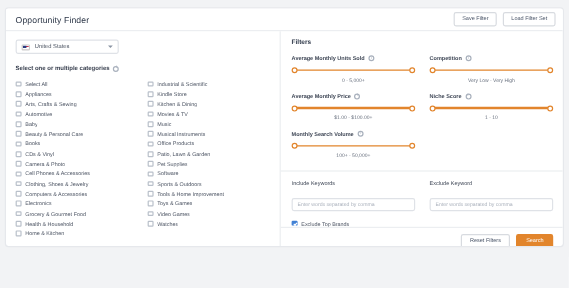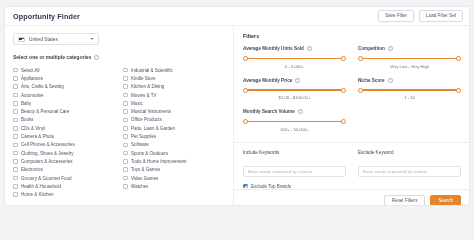--- a/index.html
+++ b/index.html
@@ -23,21 +23,21 @@
   }
 
   
   .titlebar {
     height: 19px; flex: 0 0 19px;
     border-bottom: 1px solid #eceef1;
     display: flex; align-items: center; justify-content: space-between;
     padding: 0 6px 0 8px;
     background: #ffffff;
   }
-  .title { font-size: 7.2px; font-weight: bold; color: #2d3748; letter-spacing: .1px; }
+  .title { font-size: 7.2px; font-weight: normal; color: #2d3748; letter-spacing: .1px; }
   .titlebtns { display: flex; gap: 5px; }
   .tbtn {
     font-size: 4.6px; color: #4a5568;
     border: 1px solid #d8dbe0; border-radius: 2px;
     background: #fff; padding: 2.5px 6px;
     line-height: 1; white-space: nowrap;
   }
 
   
   .body { flex: 1; display: flex; min-height: 0; }

